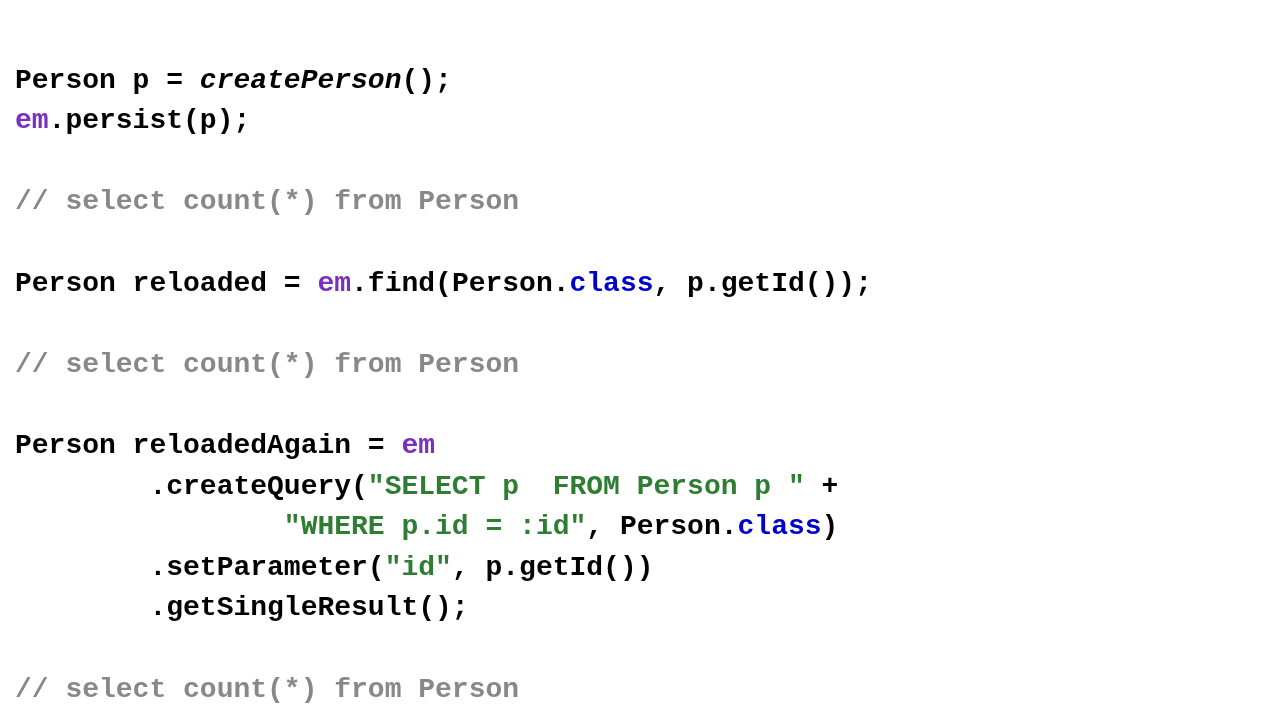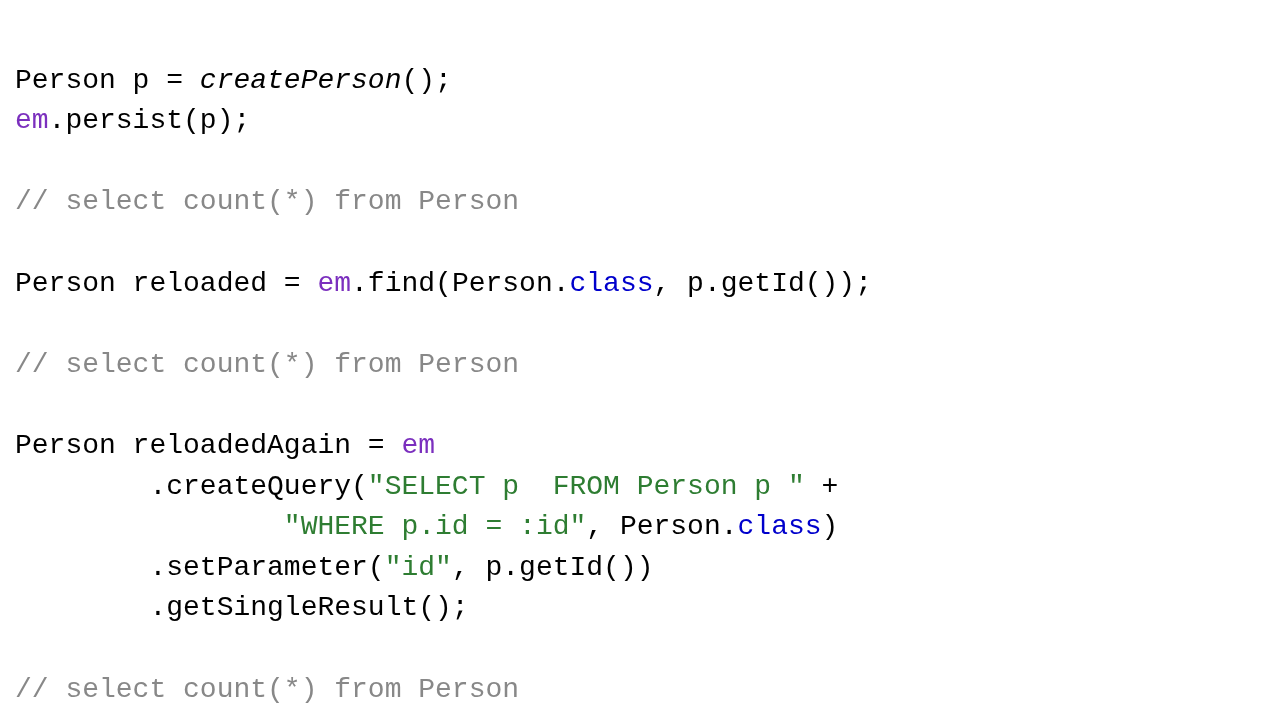--- a/index.html
+++ b/index.html
@@ -1,18 +1,19 @@
 <!DOCTYPE html>
 <html><head>
   <meta charset="utf-8">
   <style>
     * {
       margin: 0;
       padding: 0;
       box-sizing: border-box;
+      font-weight: bold;
     }
 
     body {
       background-color: #ffffff;
       width: 1288px;
       height: 725px;
       overflow: hidden;
       font-family: 'Courier New', Courier, monospace;
       font-size: 28px;
       line-height: 1.45;

